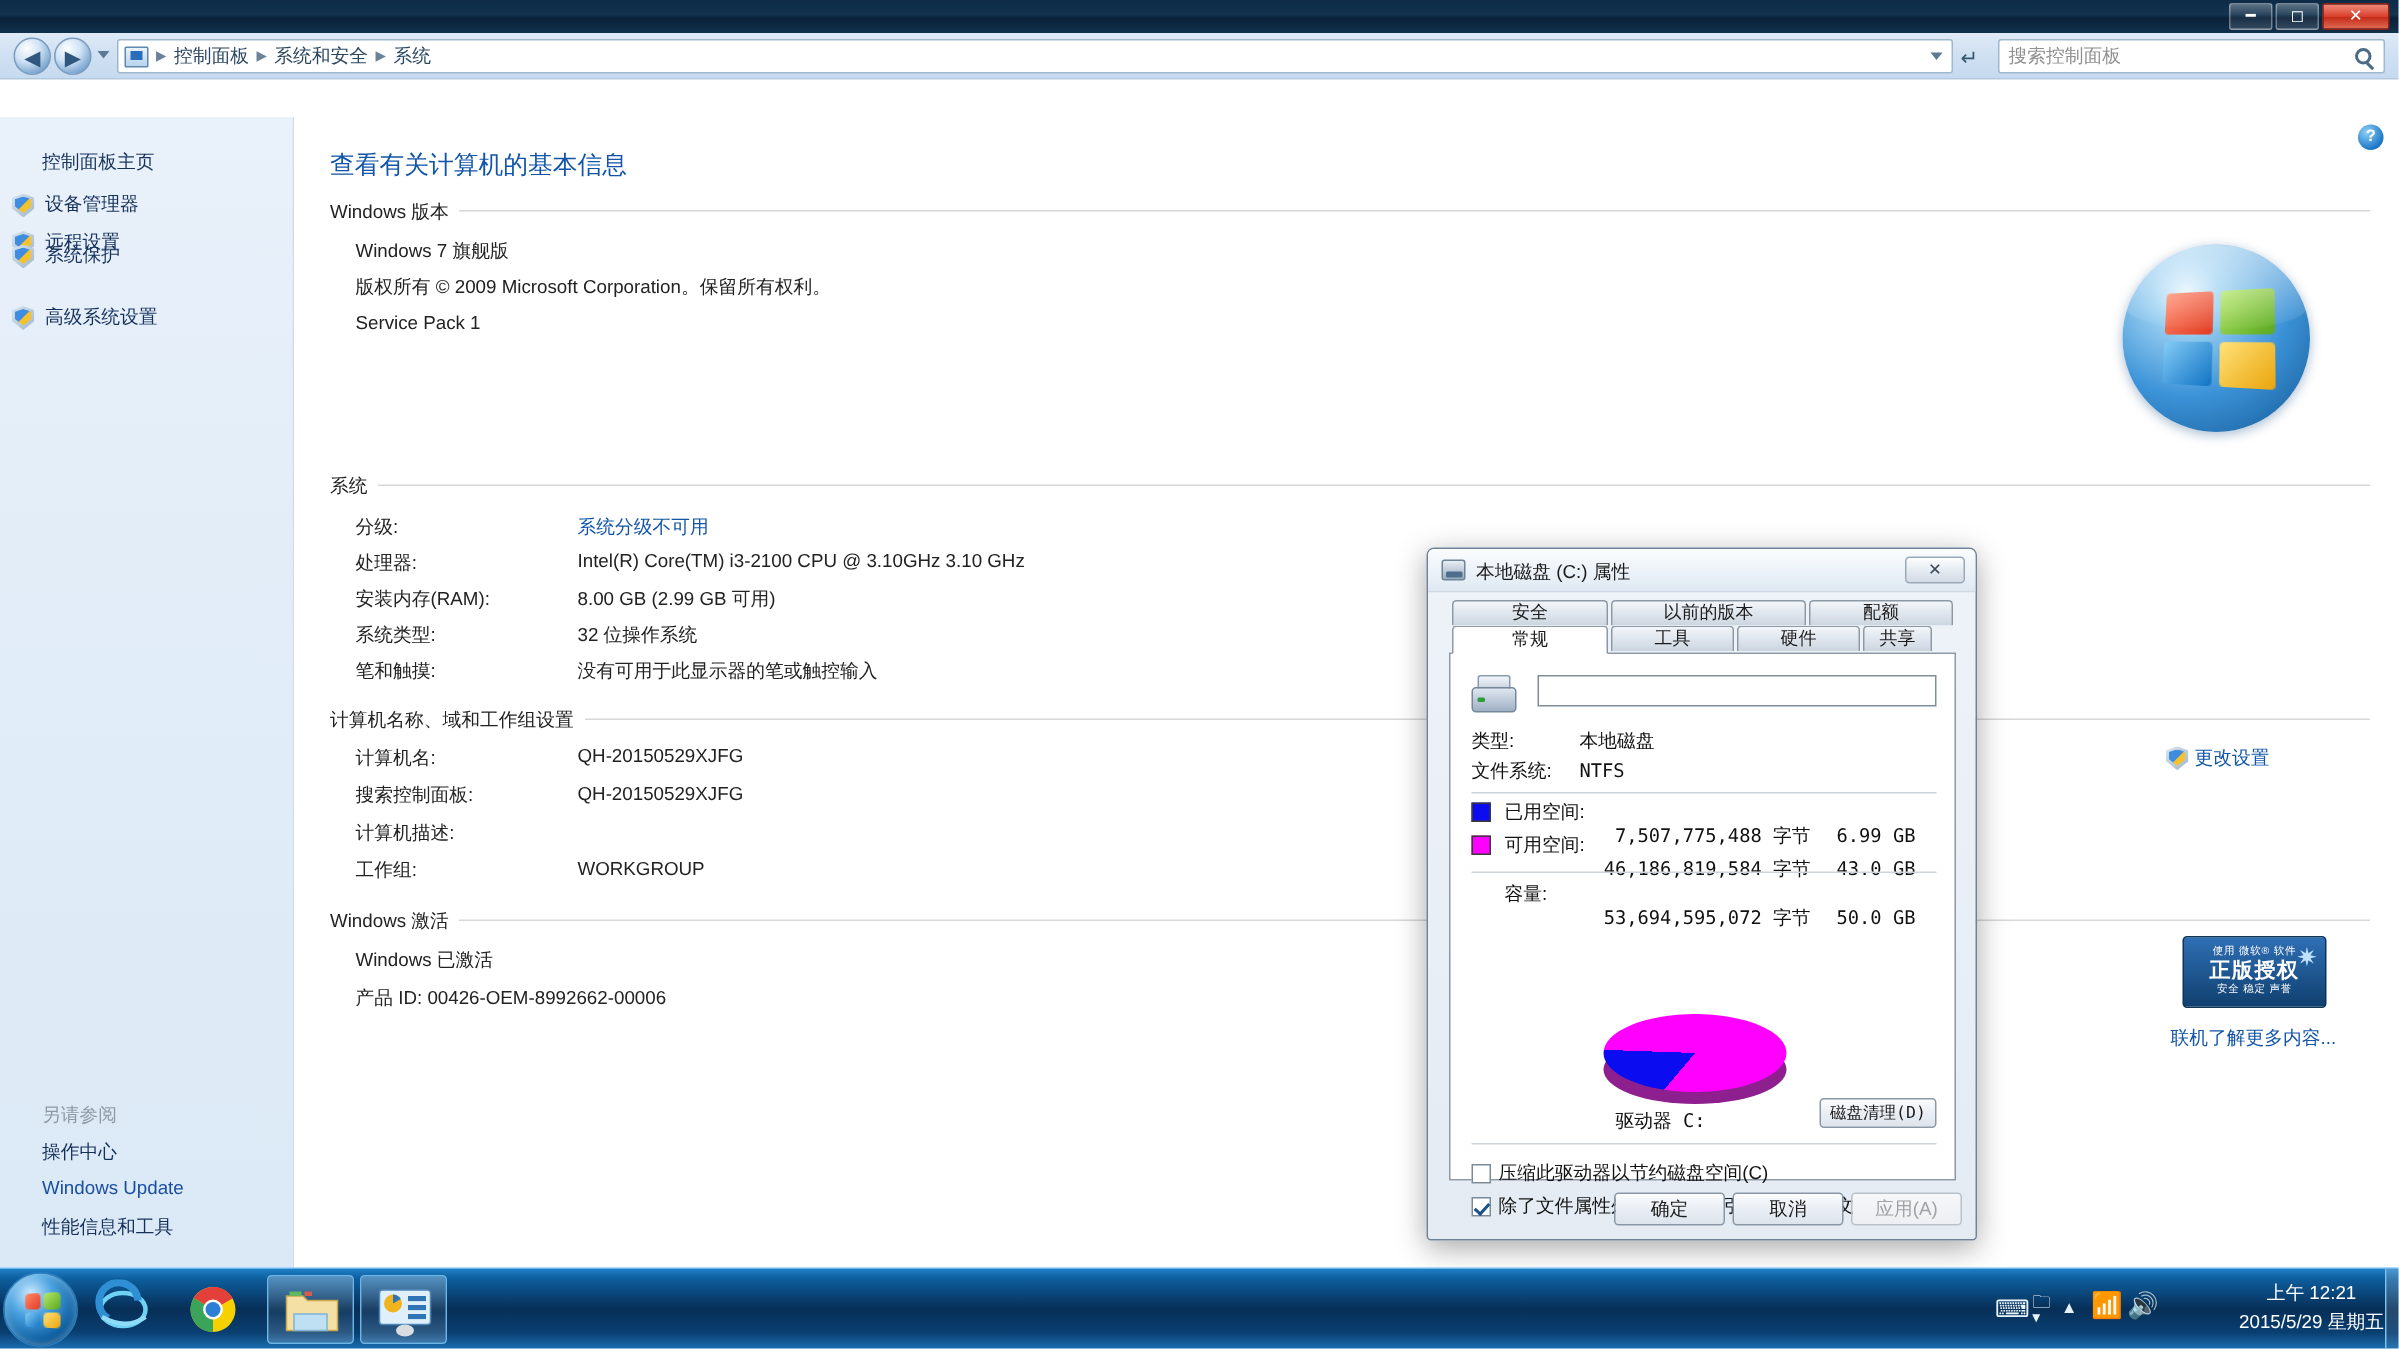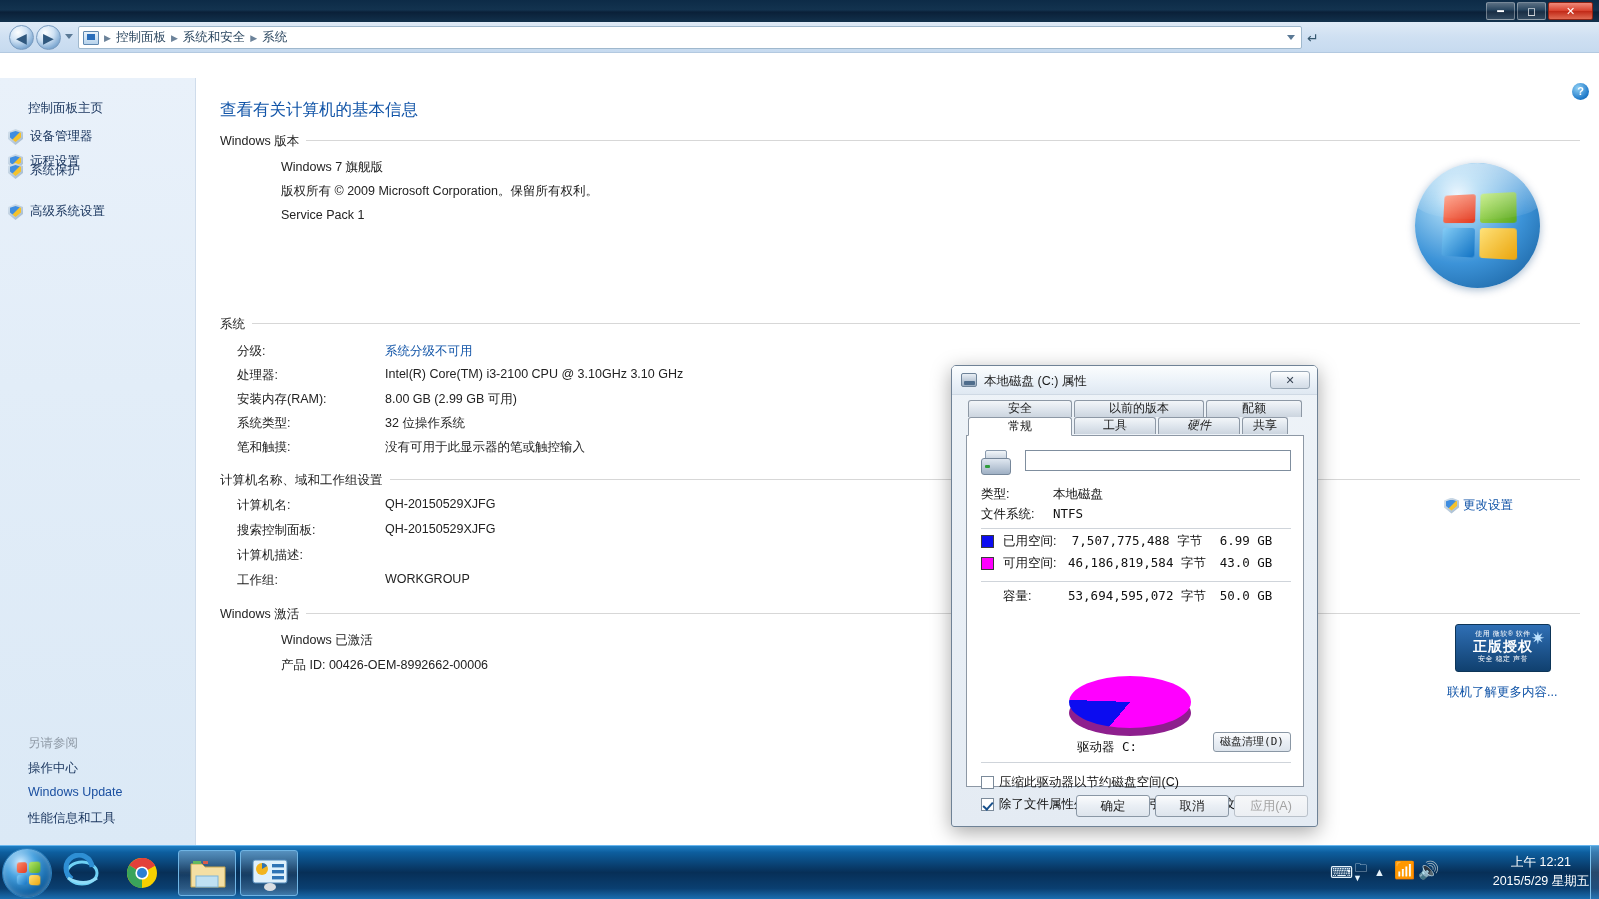--- a/index.html
+++ b/index.html
@@ -107,21 +107,21 @@
     color:#fff;font-size:11px;font-weight:bold;text-align:center;line-height:17px;}
 
   .page-title { position:absolute; left:23px; top:21px; font-size:16.5px; color:#1255a8; }
 
   .grp-head { position:absolute; left:23px; font-size:12.5px; color:#222; background:#fff; padding-right:7px; z-index:2; }
   .grp-rule { position:absolute; height:1px; background:#d7d7d7; }
 
   .row-lbl { position:absolute; font-size:12.5px; color:#222; }
   .row-val { position:absolute; font-size:12.5px; color:#222; }
   .row-val.link { color:#1255a8; }
-  .plain { position:absolute; font-size:12.5px; color:#222;margin-left:44px; }
+  .plain { position:absolute; font-size:12.5px; color:#222; }
 
   .winlogo { position:absolute; left:1218px; top:85px; width:125px; height:125px; border-radius:50%;
     background:radial-gradient(circle at 34% 26%,#e8f5ff 0%,#9ed2f2 18%,#3c93d8 55%,#125794 100%);
     box-shadow:0 2px 8px rgba(0,60,120,.35); overflow:hidden; }
   .wl-grid { position:absolute; left:25px; top:30px; width:75px; height:64px;
     display:grid; grid-template-columns:1fr 1fr; grid-template-rows:1fr 1fr; gap:5px;
     transform:perspective(120px) rotateY(-12deg) rotateX(6deg); }
   .wl-q { border-radius:3px; }
   .wl-q.r{background:linear-gradient(135deg,#ff8a6b,#e23b22);}
   .wl-q.g{background:linear-gradient(135deg,#b6e86a,#5aa81f);}
@@ -176,21 +176,21 @@
   .drive-ico .led{position:absolute;left:4px;top:15px;width:5px;height:3px;background:#2f9c3b;border-radius:1px;}
 
   .namefield { position:absolute; left:58px; top:14px; width:266px; height:21px;
     border:1px solid #7f8e9e; background:#fff; }
 
   .k { position:absolute; font-size:12.5px; color:#111; font-family:"DejaVu Sans Mono","Liberation Mono",monospace; }
   .kk { position:absolute; font-size:12.5px; color:#111; }
   .swatch { position:absolute; width:13px; height:13px; border:1px solid #3a3a3a; }
   .hr { position:absolute; height:1px; background:#cfd4da; }
   .num { position:absolute; font-size:12.5px; color:#111;
-    font-family:"DejaVu Sans Mono","Liberation Mono",monospace; text-align:center; }
+    font-family:"DejaVu Sans Mono","Liberation Mono",monospace; text-align:right;margin-top:16px; }
 
   .pie-wrap { position:absolute; left:102px; top:240px; width:122px; height:62px; }
   .pie-side { position:absolute; left:0; top:14px; width:122px; height:46px; border-radius:50%;
     background:#8e1f8e; }
   .pie-top { position:absolute; left:0; top:0; width:122px; height:52px; border-radius:50%;
     background:conic-gradient(from 272deg, #ff00ff 0deg 308deg, #0c0cf0 308deg 360deg); }
   .drivelabel { position:absolute; left:110px; top:303px; font-size:12.5px; color:#111;
     font-family:"DejaVu Sans Mono","Liberation Mono",monospace; }
 
   .btn { border:1px solid #8a97a5; border-radius:3px;
@@ -253,20 +253,24 @@
       <span class="crumb">控制面板</span>
       <span class="crumb-sep">▶</span>
       <span class="crumb">系统和安全</span>
       <span class="crumb-sep">▶</span>
       <span class="crumb">系统</span>
       <div class="crumb-caret"></div>
     </div>
 
     <div class="refresh">↵</div>
 
+    <div class="searchbox">
+      <span class="ph">搜索控制面板</span>
+      <span class="mag"></span>
+    </div>
   </div>
 
 
   <div class="leftpane">
     <div class="lp-home">控制面板主页</div>
 
     <div class="lp-item" style="top:50px">
       <span class="shield"></span>
       <span class="lbl">设备管理器</span>
     </div>
@@ -370,21 +374,21 @@
     <div class="dlg-close">✕</div>
   </div>
 
   <div class="tabstrip">
     <div class="tab" style="left:2px;  top:0;  width:104px;">安全</div>
     <div class="tab" style="left:108px;top:0;  width:130px;">以前的版本</div>
     <div class="tab" style="left:240px;top:0;  width:96px;">配额</div>
 
     <div class="tab active" style="left:2px;  top:17px; width:104px;">常规</div>
     <div class="tab" style="left:108px;top:17px; width:82px;">工具</div>
-    <div class="tab" style="left:192px;top:17px; width:82px;font-style:italic;">硬件</div>
+    <div class="tab" style="left:192px;top:17px; width:82px;">硬件</div>
     <div class="tab" style="left:276px;top:17px; width:46px;">共享</div>
   </div>
 
   <div class="tabpage">
     <div class="drive-ico">
       <div class="top"></div>
         <div class="body"></div>
         <div class="led"></div>
     </div>
     <input class="namefield" type="text" value="" style="">

